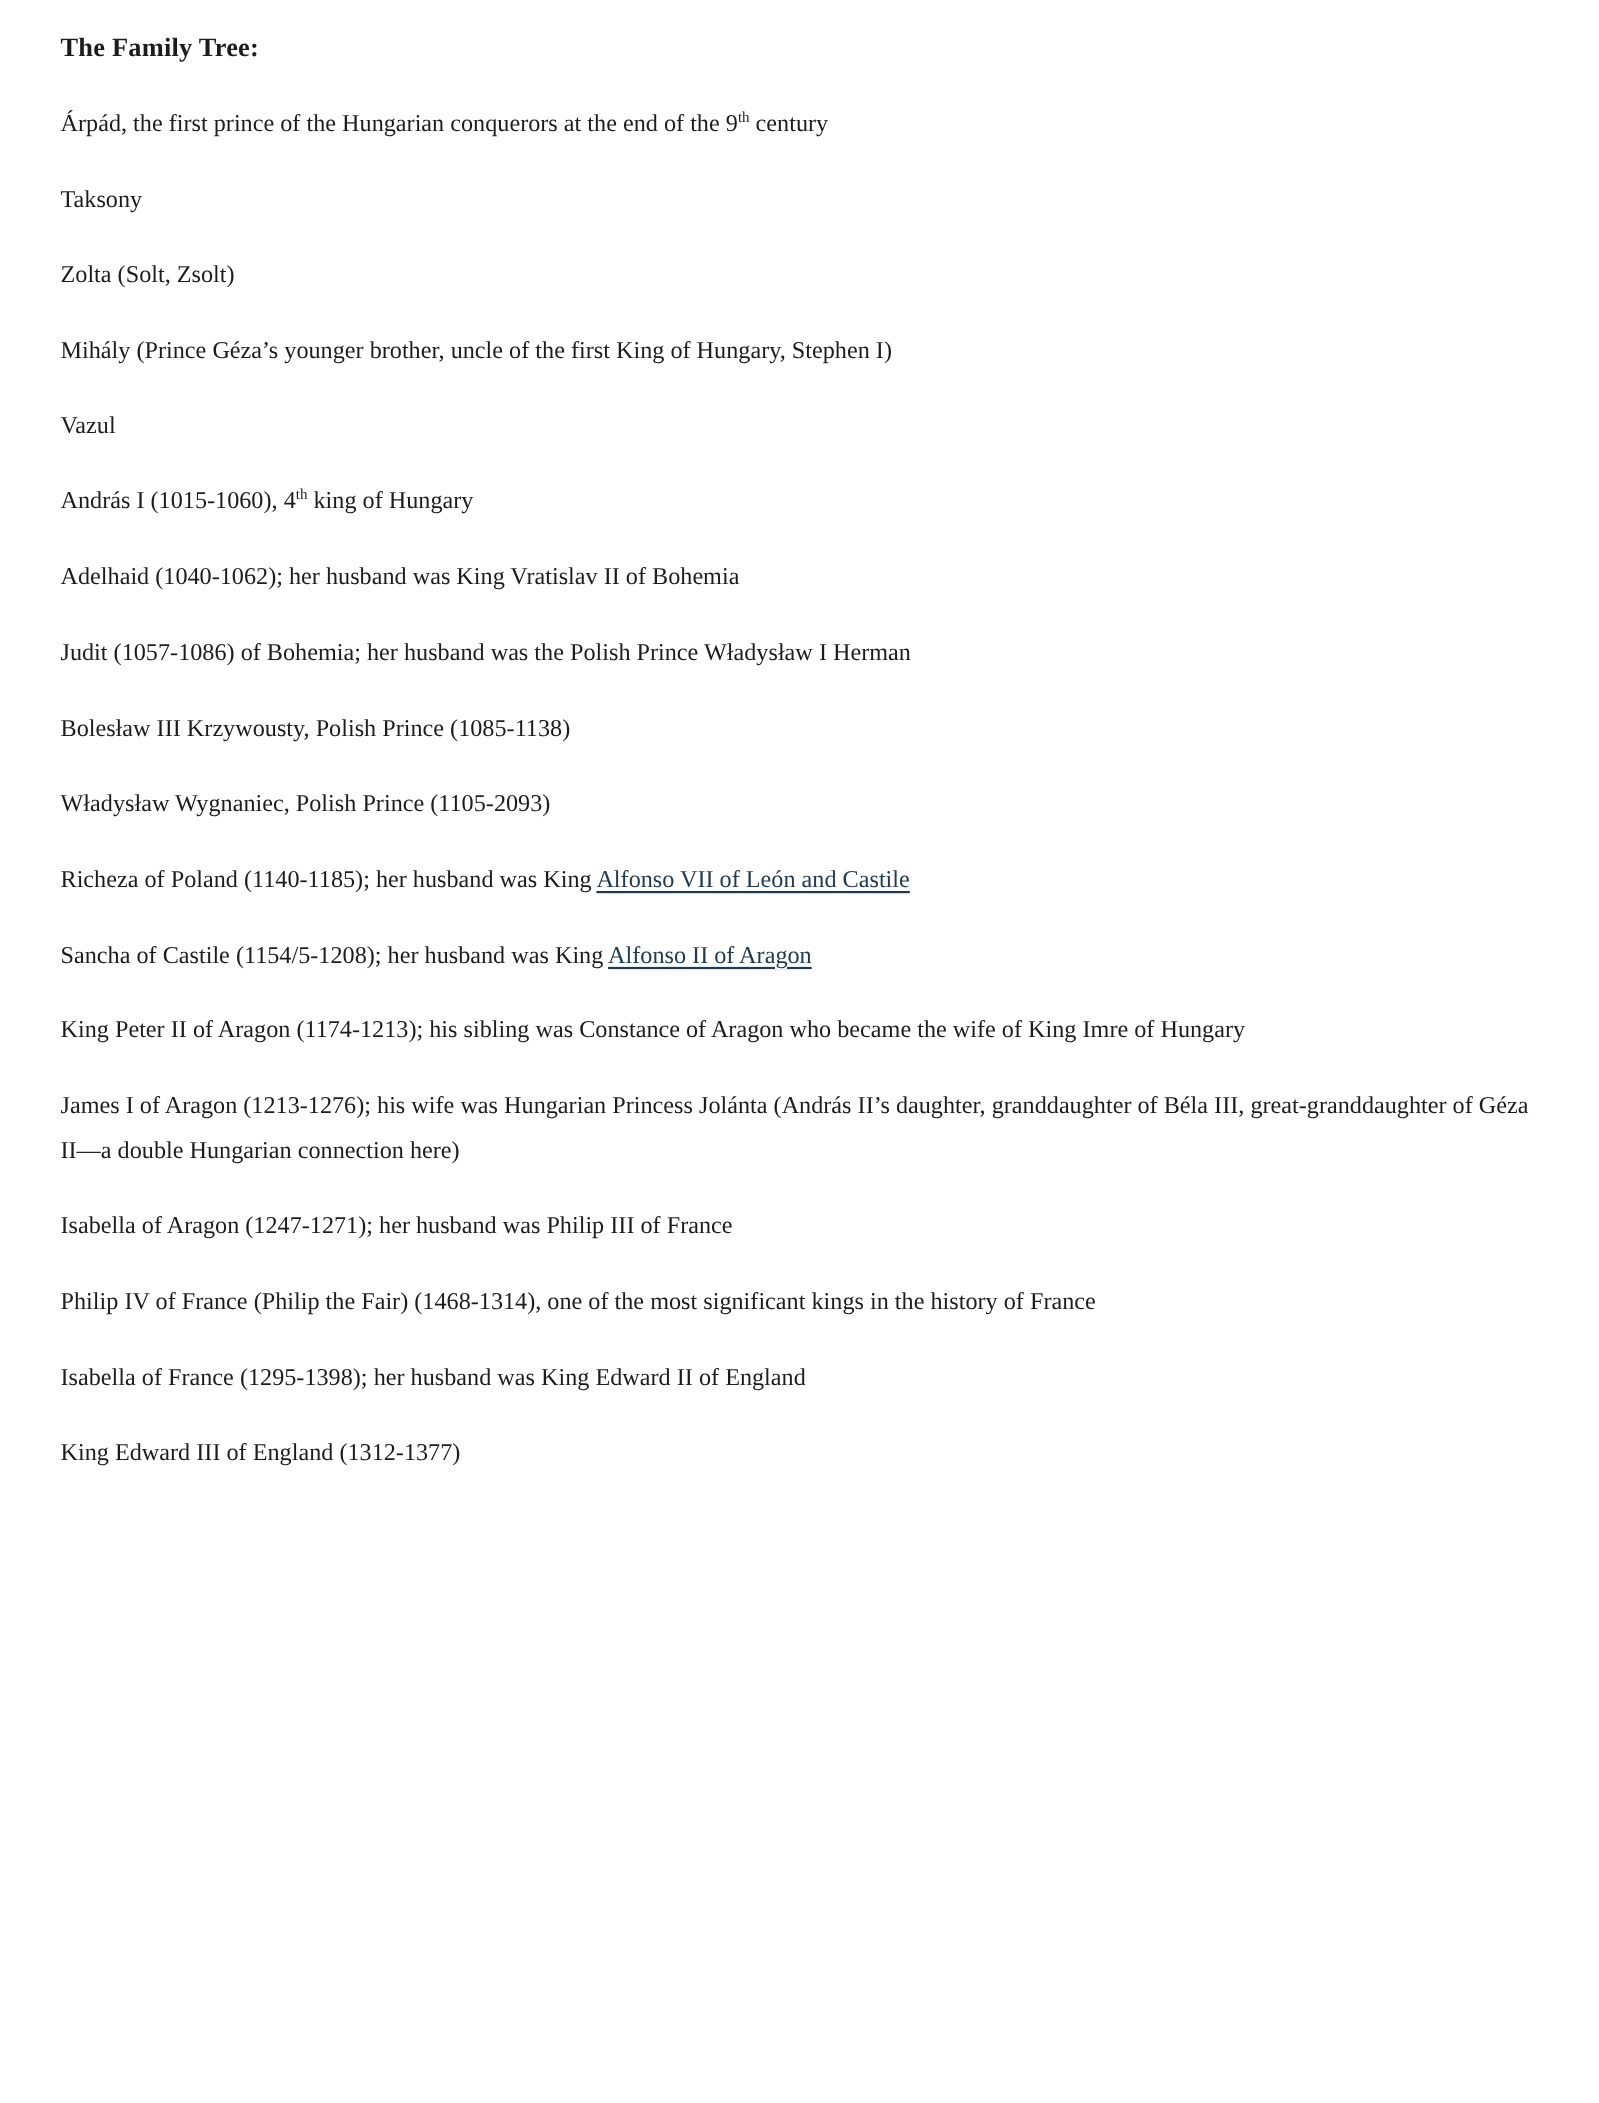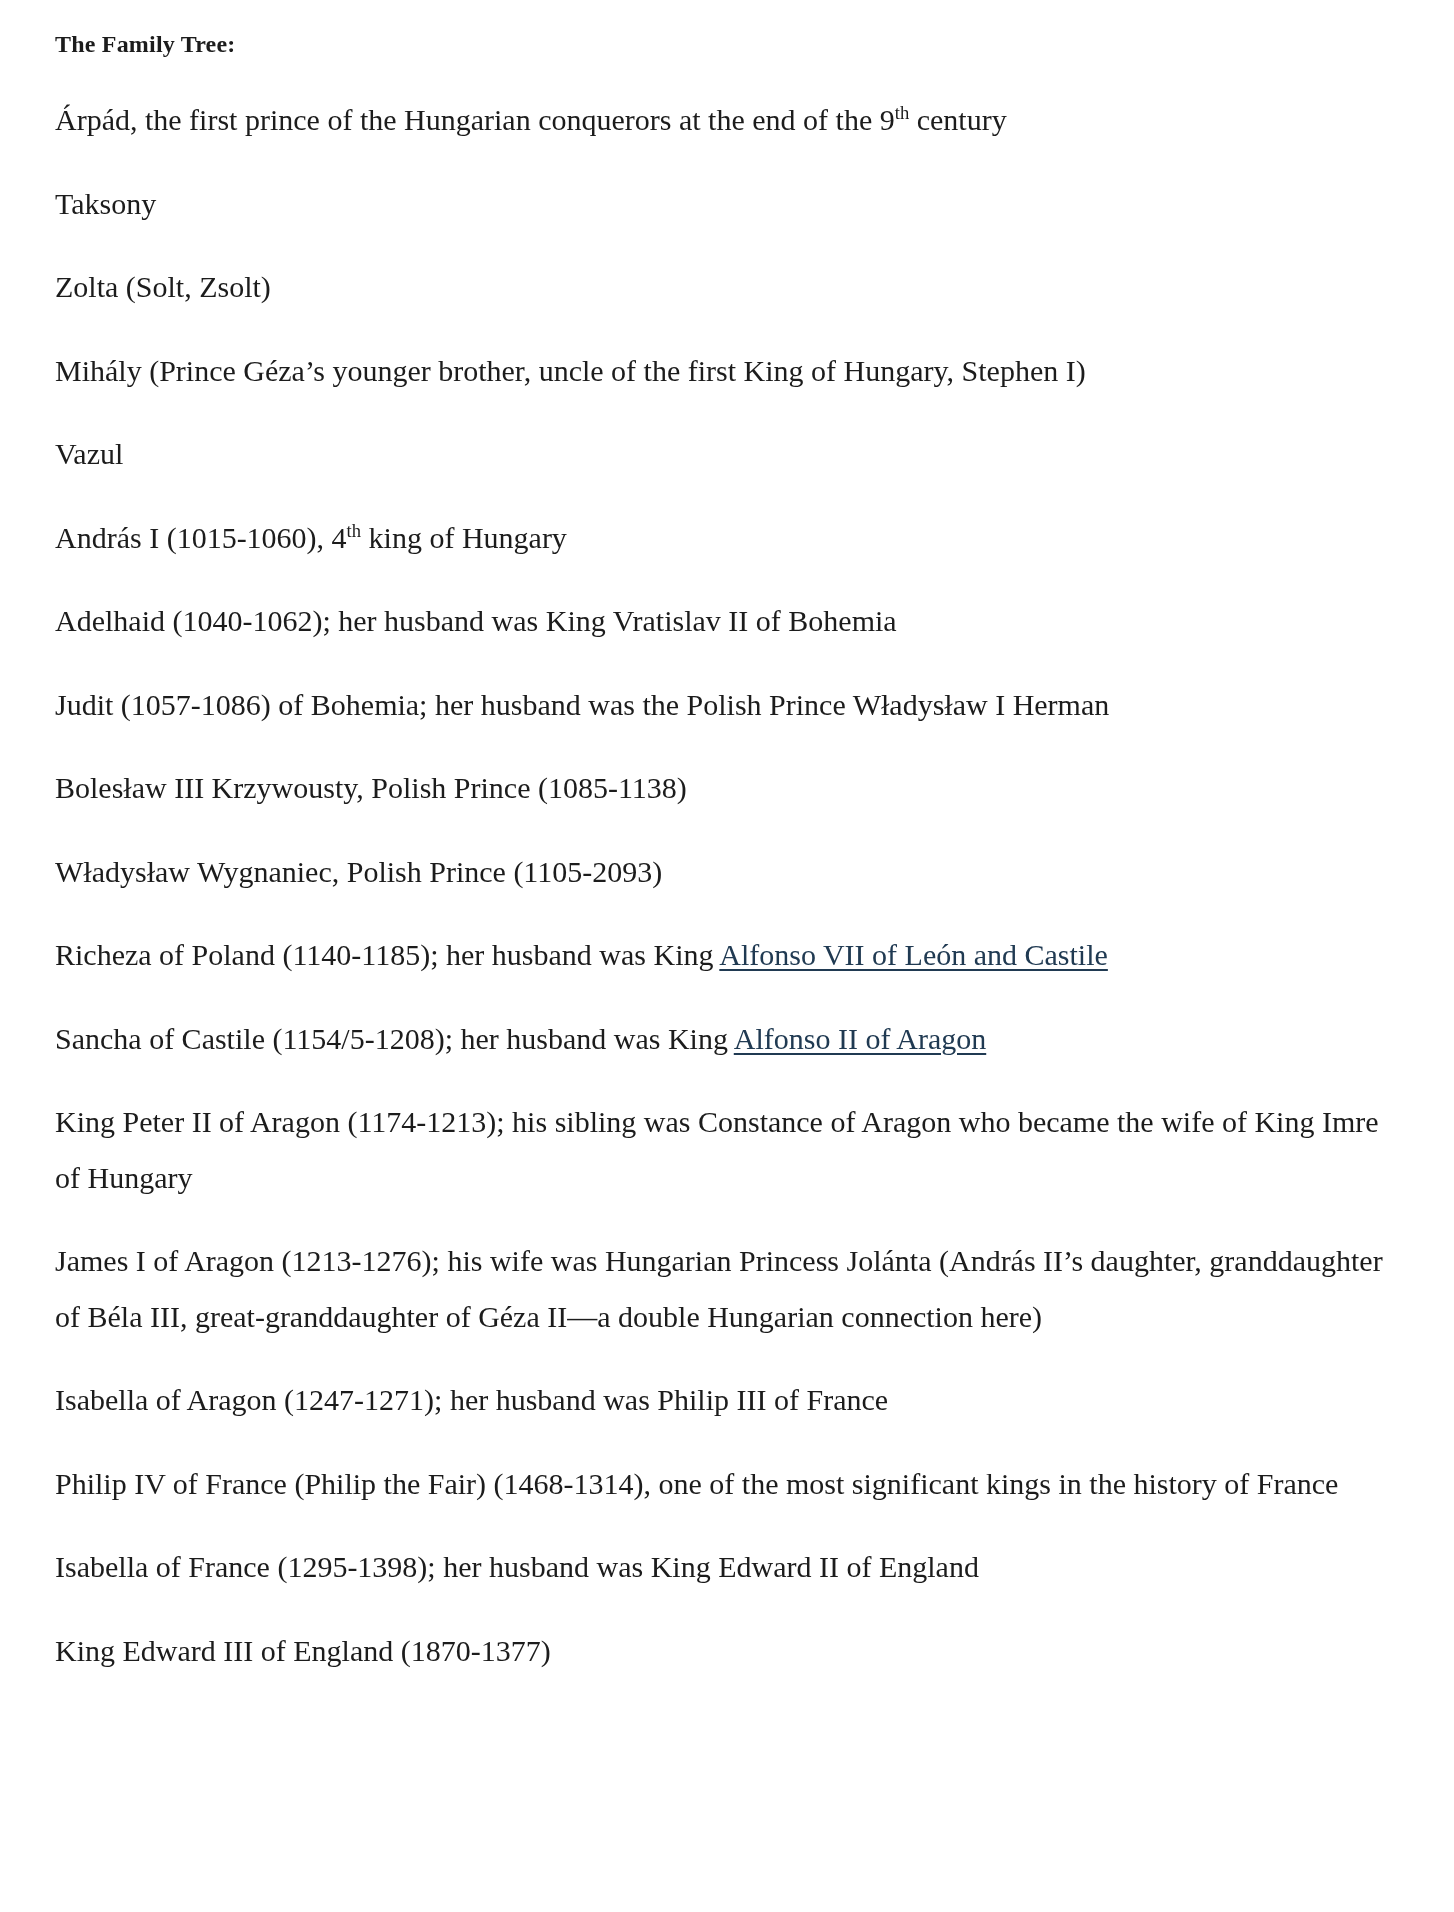--- a/index.html
+++ b/index.html
@@ -16,21 +16,21 @@
     padding: 26px 64px 40px 55px;
   }
   .heading {
     font-size: 24px;
     font-weight: 700;
     line-height: 1.5;
     margin-bottom: 30px;
     letter-spacing: 0.2px;
   }
   .para {
-    font-size: 30px;
+    font-size: 22px;
     line-height: 1.85;
     margin-bottom: 28px;
     font-weight: 400;
   }
   .para:last-child { margin-bottom: 0; }
   sup.ordinal {
     font-size: 0.62em;
     line-height: 0;
     vertical-align: super;
   }
@@ -58,15 +58,15 @@
       <p class="para"><span>Judit (1057-1086) of Bohemia; her husband was the Polish Prince Władysław I Herman</span></p>
       <p class="para"><span>Bolesław III Krzywousty, Polish Prince (1085-1138)</span></p>
       <p class="para"><span>Władysław Wygnaniec, Polish Prince (1105-2093)</span></p>
       <p class="para"><span>Richeza of Poland (1140-1185); her husband was King </span><a class="inline-link" href="#">Alfonso VII of León and Castile</a></p>
       <p class="para"><span>Sancha of Castile (1154/5-1208); her husband was King </span><a class="inline-link" href="#">Alfonso II of Aragon</a></p>
       <p class="para"><span>King Peter II of Aragon (1174-1213); his sibling was Constance of Aragon who became the wife of King Imre of Hungary</span></p>
       <p class="para"><span>James I of Aragon (1213-1276); his wife was Hungarian Princess Jolánta (András II’s daughter, granddaughter of Béla III, great-granddaughter of Géza II—a double Hungarian connection here)</span></p>
       <p class="para"><span>Isabella of Aragon (1247-1271); her husband was Philip III of France</span></p>
       <p class="para"><span>Philip IV of France (Philip the Fair) (1468-1314), one of the most significant kings in the history of France</span></p>
       <p class="para"><span>Isabella of France (1295-1398); her husband was King Edward II of England</span></p>
-      <p class="para"><span>King Edward III of England (1870-1377)</span></p>
+      <p class="para"><span>King Edward III of England (1312-1377)</span></p>
     </div>
 </div>
 
 </body></html>

